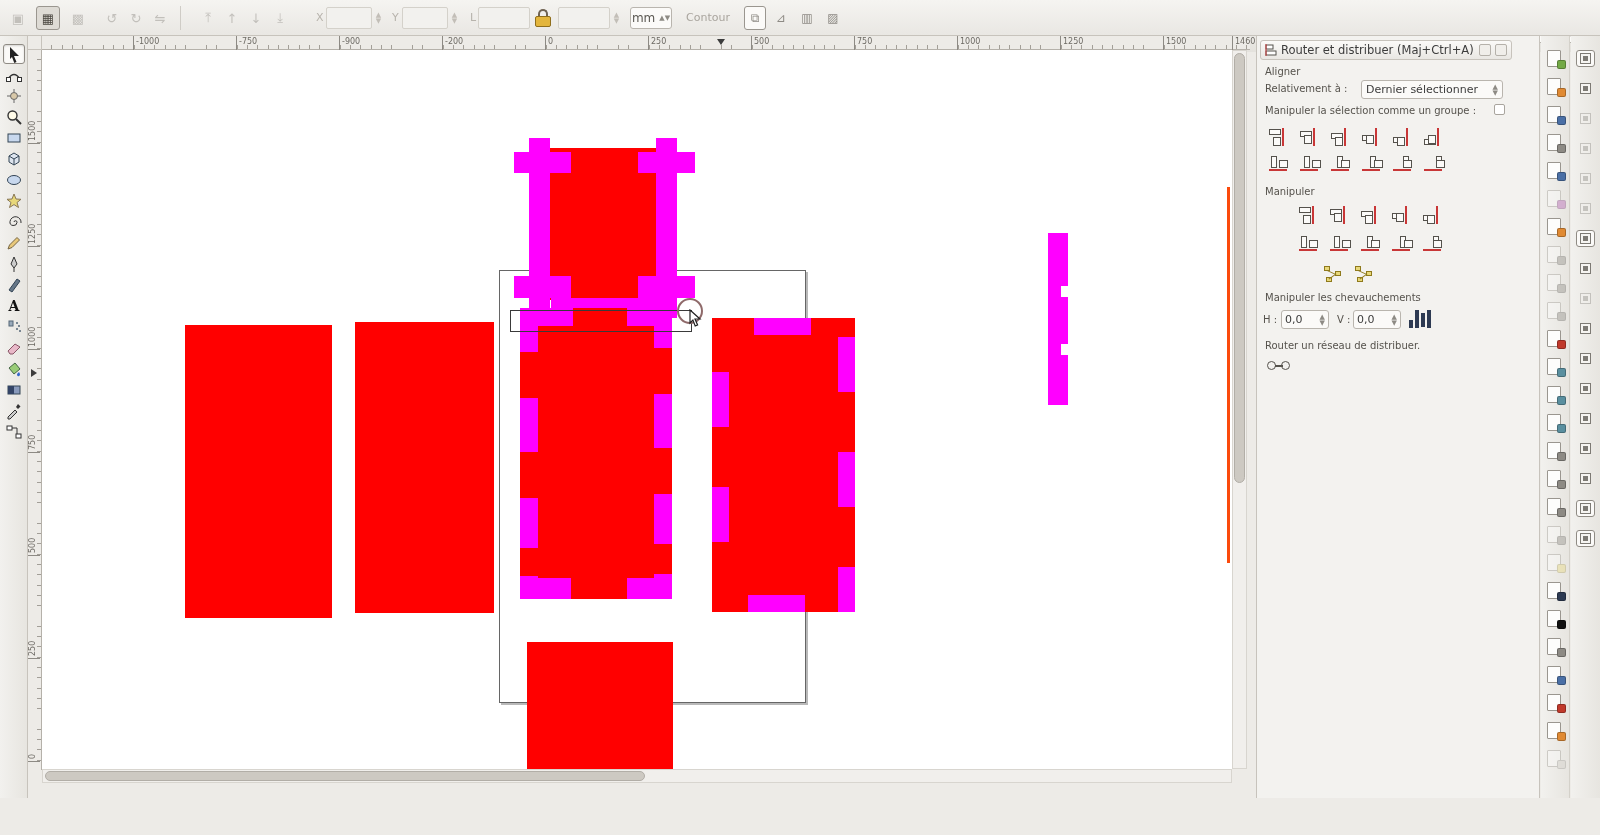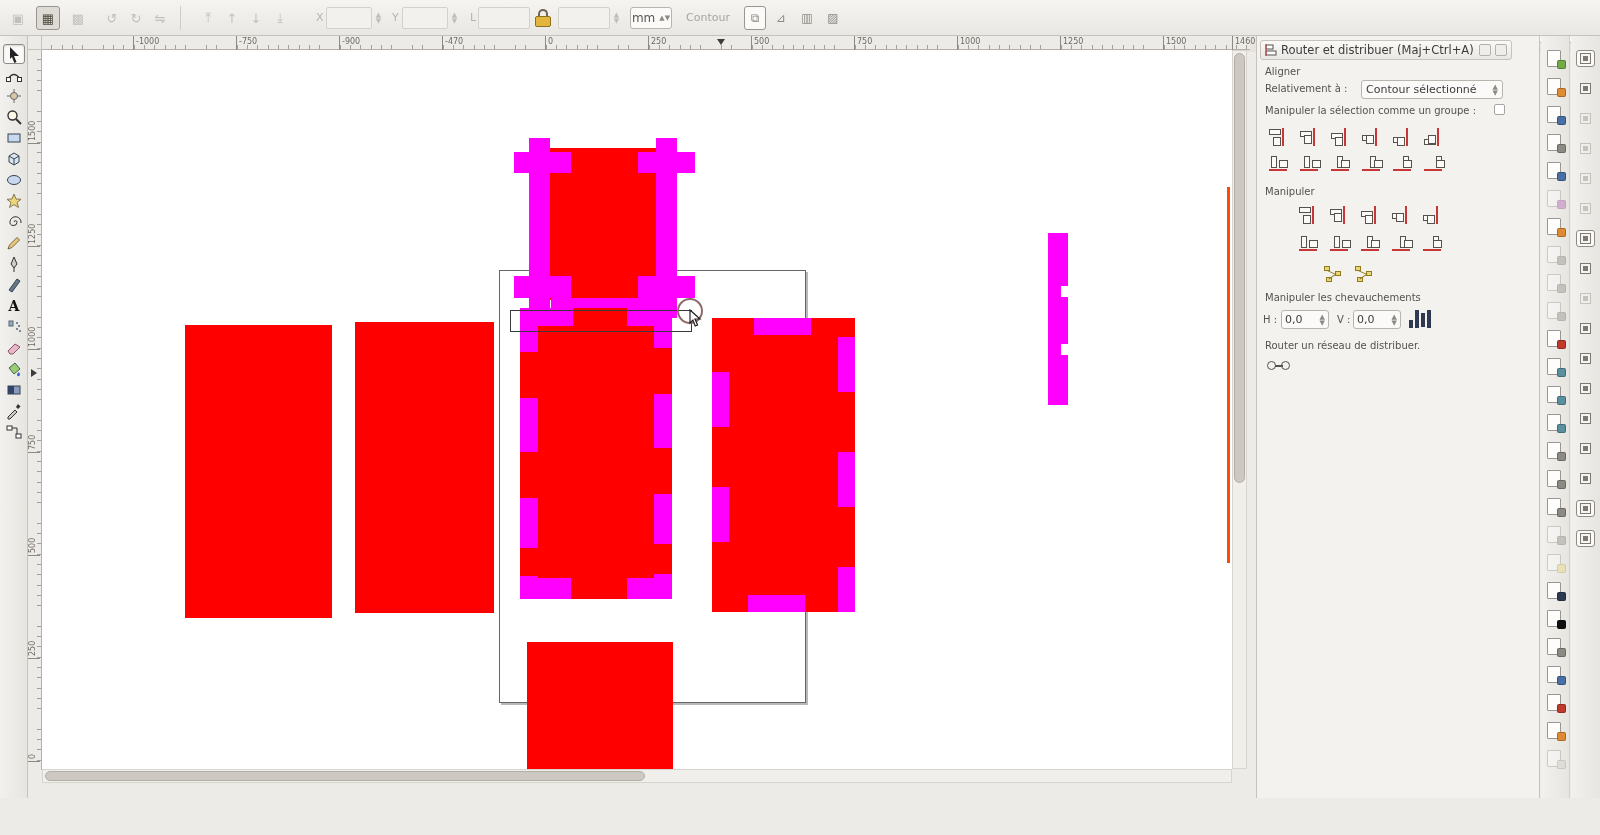--- a/index.html
+++ b/index.html
@@ -176,21 +176,21 @@
     <div class="toggle" style="left:770px">⊿</div>
     <div class="toggle" style="left:796px">▥</div>
     <div class="toggle" style="left:822px">▨</div>
   </div>
 
   <div id="corner" class="abs"></div>
   <div id="hruler" class="abs">
       <span class="hlab" style="left: 91px;">-1000</span>
       <span class="hlab" style="left: 194px;">-750</span>
       <span class="hlab" style="left: 297px;">-900</span>
-      <span class="hlab" style="left: 400px;">-470</span>
+      <span class="hlab" style="left: 400px;">-200</span>
       <span class="hlab" style="left: 503px;">0</span>
       <span class="hlab" style="left: 606px;">250</span>
       <span class="hlab" style="left: 709px;">500</span>
       <span class="hlab" style="left: 812px;">750</span>
       <span class="hlab" style="left: 915px;">1000</span>
       <span class="hlab" style="left: 1018px;">1250</span>
       <span class="hlab" style="left: 1121px;">1500</span>
       <span class="hlab" style="left: 1190px;">1460</span>
       <span id="hmarker" style="left: 675px;"></span>
     </div>
@@ -494,21 +494,21 @@
           <rect x="1" y="7" width="10" height="4" fill="#fff" stroke="#55524c"></rect>
           <path d="M1 0v12" stroke="#c83737"></path>
       </svg>
       <span style="flex:1">Router et distribuer (Maj+Ctrl+A)</span>
       <span class="tiny-btn"></span>
       <span class="tiny-btn"></span>
     </div>
     <div class="sec-lab" style="top:30px">Aligner</div>
     <div class="sec-lab" style="top:47px">Relativement à :</div>
     <div id="rel-combo">
-      <span>Contour sélectionné</span>
+      <span>Dernier sélectionner</span>
       <span style="font-size:7px;color:#8d8a84;line-height:6px">▲<br>▼</span>
     </div>
     <div class="sec-lab" style="top:69px">Manipuler la sélection comme un groupe :</div>
     <div id="grp-check"></div>
     <div class="igrid" style="left:8px;top:88px" id="align-row1">
         <div class="ibtn" title="align-right-to-left-edge">
           <span class="mr" style="left:4px;top:5px;width:12px;height:6px"></span>
           <span class="mr" style="left:8px;top:13px;width:8px;height:9px"></span>
           <span class="mred" style="left:17px;top:4px;width:2px;height:18px"></span>
         </div>

